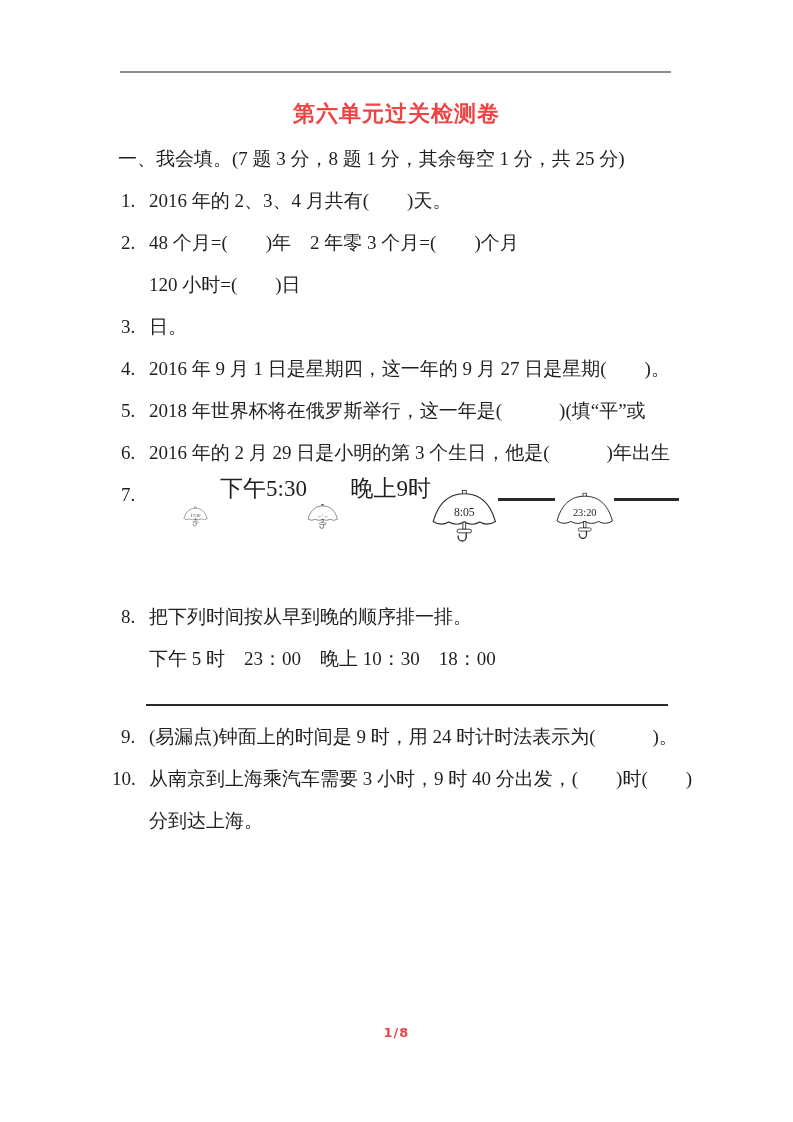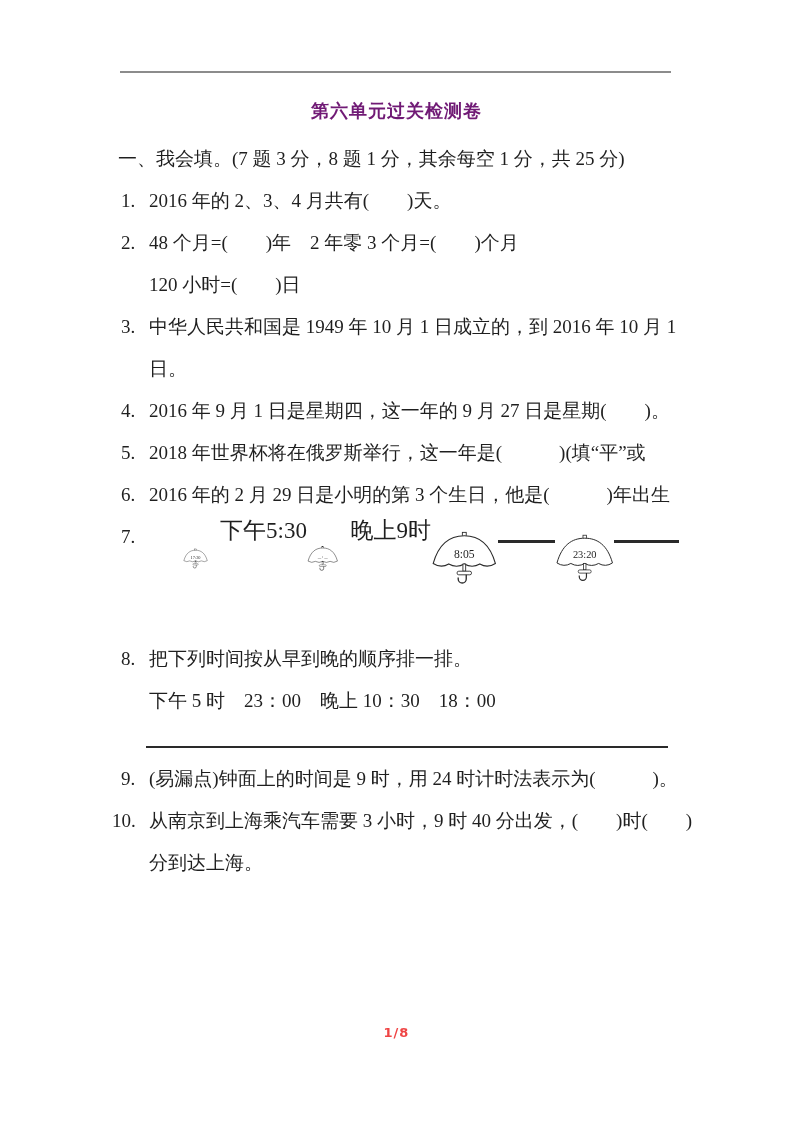--- a/index.html
+++ b/index.html
@@ -5,21 +5,21 @@
   html,body { margin:0; padding:0; background:#ffffff; }
   .page {
     position:relative; width:793px; height:1122px; background:#ffffff;
     font-family:"Liberation Serif","DejaVu Serif",serif;
     color:#1f1f1f; overflow:hidden;
   }
   .top-rule { position:absolute; left:120px; top:71px; width:551px; height:2px; background:#8c8c8c; }
   .title {
     position:absolute; left:0; top:99px; width:100%; text-align:center;
     font-family:"Liberation Sans","DejaVu Sans",sans-serif;
-    font-weight:bold; font-size:18px; color:#701a75; letter-spacing:1px;
+    font-weight:bold; font-size:22px; color:#ef4444; letter-spacing:1px;
   }
   .content { position:absolute; left:118px; top:138px; width:562px; font-size:19px; }
   .sec-heading { line-height:42px; white-space:pre; }
   .question { position:relative; padding-left:31px; }
   .qnum { position:absolute; left:3px; top:0; line-height:42px; }
   .question.qten .qnum { left:-6px; }
   .qline { line-height:42px; white-space:pre; }
   .q7-fig { display:flex; padding-left:34px; height:122px; }
   .umb-col { width:124px; display:flex; flex-direction:row; }
   .umb-svg { width:116px; height:86px; display:block; }
@@ -55,21 +55,20 @@
     </div>
 
     <div class="question">
       <span class="qnum">2.</span>
       <div class="qline">48 个月=(　　)年　2 年零 3 个月=(　　)个月</div>
       <div class="qline">120 小时=(　　)日</div>
     </div>
 
     <div class="question">
       <span class="qnum">3.</span>
-      <div class="qline">中华人民共和国是 1949 年 10 月 1 日成立的，到 2016 年 10 月 1</div>
       <div class="qline">日。</div>
     </div>
 
     <div class="question">
       <span class="qnum">4.</span>
       <div class="qline">2016 年 9 月 1 日是星期四，这一年的 9 月 27 日是星期(　　)。</div>
     </div>
 
     <div class="question">
       <span class="qnum">5.</span>

